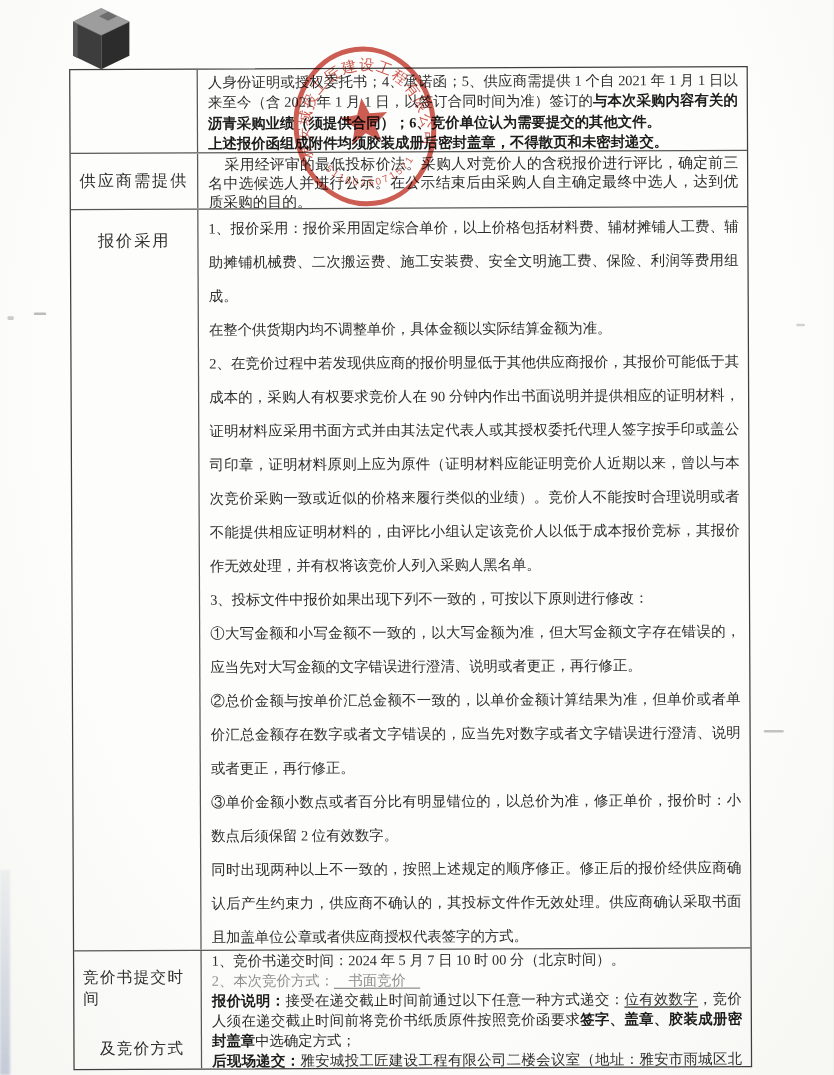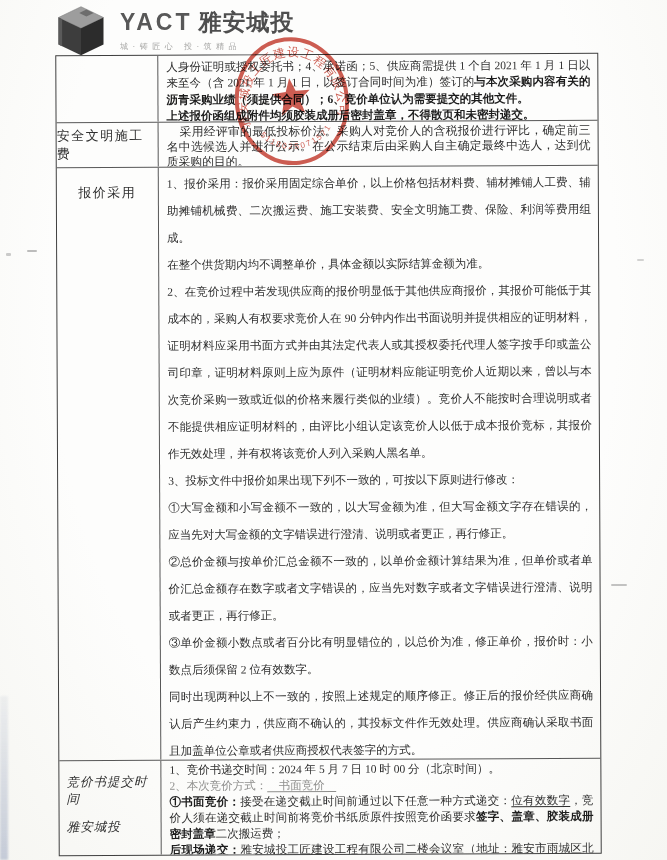--- a/index.html
+++ b/index.html
@@ -34,21 +34,21 @@
   .cnt { flex:1 1 auto; padding:2px 7px 2px 8px; text-align:justify; overflow:hidden; }
   .row1 { height:66px; }
   .row1 .cnt { font-size:11.5px; line-height:16.4px; padding-top:3px; }
   .row2 { height:45px; }
   .row2 .cnt { font-size:11.8px; line-height:14.8px; }
   .row2 .cnt p { text-indent:13px; }
   .row3 { height:593px; }
   .row3 .lbl { justify-content:flex-start; padding-top:16px; }
   .row3 .cnt { font-size:11.5px; line-height:27px; padding-top:3px; }
   .row4 { height:95px; }
-  .row4 .lbl { justify-content:flex-start; align-items:flex-start; padding:13px 0 0 7px; letter-spacing:1px; gap:11px; font-size:12.5px;font-style:italic; }
+  .row4 .lbl { justify-content:flex-start; align-items:center; padding:13px 0 0 7px; letter-spacing:1px; gap:23px; font-size:12.5px; }
   .row4 .cnt { font-size:11.5px; line-height:15.9px; padding-top:2px; }
   .b  { font-weight:700; color:#1d1d1d; }
   .u  { text-decoration:underline; text-underline-offset:2px; }
   .faded { color:#8f8f8d; }
   .faded .u { text-decoration-color:#8f8f8d;margin-top:40px; }
   
   .stamp {
     position:absolute; left:233px; top:34px; width:120px; height:136px;
     opacity:.8; mix-blend-mode:multiply; transform:rotate(-7deg);
     pointer-events:none;
@@ -72,41 +72,35 @@
 
   <div class="brandbar">
     <svg class="cube" viewBox="0 0 60 60">
       <polygon points="30,3 55,15 30,27 5,15" fill="#9d9d9d"></polygon>
       <polygon points="30,3 55,15 30,27 5,15" fill="none" stroke="#777" stroke-width="0.6"></polygon>
       <polygon points="36,6 44,10 36,14 28,10" fill="#6d6d6d"></polygon>
       <polygon points="5,15 30,27 30,57 5,45" fill="#3d3d3d"></polygon>
       <polygon points="55,15 30,27 30,57 55,45" fill="#2c2c2c"></polygon>
       <polygon points="5,15 9,17 9,47 5,45" fill="#5a5a5a"></polygon>
     </svg>
-    <div class="brandtext">
-      <div class="brand-line">
-        <span class="brand-latin">YACT</span><span>雅安城投</span>
-      </div>
-      <div class="tagline">城·铸匠心  投·筑精品</div>
-    </div>
   </div>
 
   <div class="doc-table">
 
     <div class="t-row row1">
       <div class="lbl"></div>
       <div class="cnt">
         <p><span>人身份证明或授权委托书；4、承诺函；5、供应商需提供 1 个自 2021 年 1 月 1 日以来至今（含 2021 年 1 月 1 日，以签订合同时间为准）签订的</span><span class="b">与本次采购内容有关的沥青采购业绩（须提供合同）；6、竞价单位认为需要提交的其他文件。</span></p>
         <p><span class="b">上述报价函组成附件均须胶装成册后密封盖章，不得散页和未密封递交。</span></p>
       </div>
     </div>
 
     <div class="t-row row2">
       <div class="lbl">
-        <span>安全文明施工费</span>
+        <span>供应商需提供</span>
       </div>
       <div class="cnt">
         <p>采用经评审的最低投标价法。采购人对竞价人的含税报价进行评比，确定前三名中选候选人并进行公示。在公示结束后由采购人自主确定最终中选人，达到优质采购的目的。</p>
       </div>
     </div>
 
     <div class="t-row row3">
       <div class="lbl">
         <span>报价采用</span>
       </div>
@@ -118,26 +112,26 @@
         <p>①大写金额和小写金额不一致的，以大写金额为准，但大写金额文字存在错误的，应当先对大写金额的文字错误进行澄清、说明或者更正，再行修正。</p>
         <p>②总价金额与按单价汇总金额不一致的，以单价金额计算结果为准，但单价或者单价汇总金额存在数字或者文字错误的，应当先对数字或者文字错误进行澄清、说明或者更正，再行修正。</p>
         <p>③单价金额小数点或者百分比有明显错位的，以总价为准，修正单价，报价时：小数点后须保留 2 位有效数字。</p>
         <p>同时出现两种以上不一致的，按照上述规定的顺序修正。修正后的报价经供应商确认后产生约束力，供应商不确认的，其投标文件作无效处理。供应商确认采取书面且加盖单位公章或者供应商授权代表签字的方式。</p>
       </div>
     </div>
 
     <div class="t-row row4">
       <div class="lbl">
         <span>竞价书提交时间</span>
-        <span>雅安城投</span>
+        <span>及竞价方式</span>
       </div>
       <div class="cnt">
         <p>1、竞价书递交时间：2024 年 5 月 7 日 10 时 00 分（北京时间）。</p>
         <p class="faded"><span>2、本次竞价方式：</span><span class="u">　书面竞价　</span></p>
-        <p><span class="b">①书面竞价：</span><span>接受在递交截止时间前通过以下任意一种方式递交：</span><span class="u">位有效数字</span><span>，竞价人须在递交截止时间前将竞价书纸质原件按照竞价函要求</span><span class="b">签字、盖章、胶装成册密封盖章</span><span>二次搬运费；</span></p>
+        <p><span class="b">报价说明：</span><span>接受在递交截止时间前通过以下任意一种方式递交：</span><span class="u">位有效数字</span><span>，竞价人须在递交截止时间前将竞价书纸质原件按照竞价函要求</span><span class="b">签字、盖章、胶装成册密封盖章</span><span>中选确定方式；</span></p>
         <p><span class="b">后现场递交：</span><span>雅安城投工匠建设工程有限公司二楼会议室（地址：雅安市雨城区北环东</span></p>
       </div>
     </div>
 
   </div>
 
   <div class="stamp">
     <svg width="120" height="136" viewBox="0 0 120 136">
       <ellipse cx="59" cy="67" rx="55" ry="62" fill="none" stroke="#c23527" stroke-width="4"></ellipse>
       <polygon fill="#c23527" points="59,44 64,57.1 78,57.8 67.1,66.6 70.8,80.2 59,72.5 47.2,80.2 50.9,66.6 40,57.8 54,57.1"></polygon>

